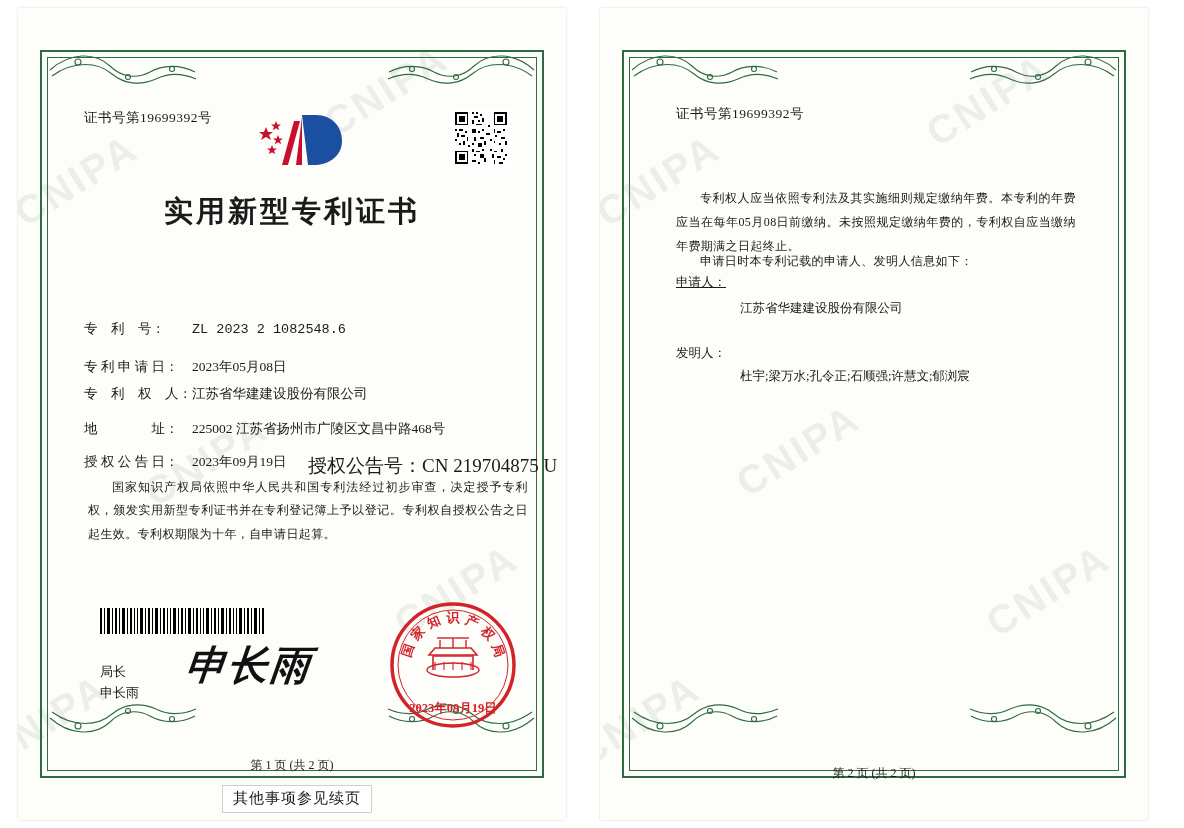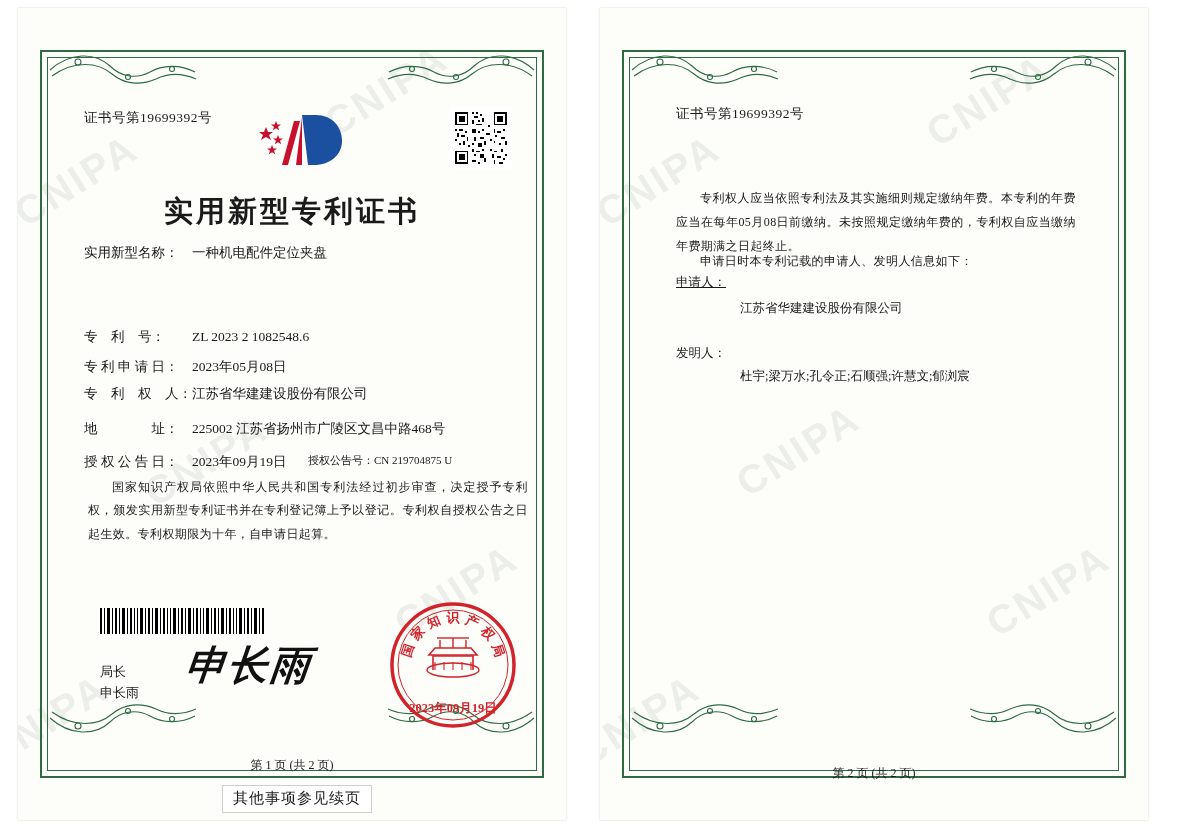--- a/index.html
+++ b/index.html
@@ -106,29 +106,29 @@
     font-size: 13.5px;
     white-space: nowrap;
   }
   .field .lbl {
     display: inline-block;
     width: 108px;
   }
   .field .val { }
   .f1 { top: 236px; }
   .f2 { top: 272px; }
-  .f3 { top: 320px; }
+  .f3 { top: 312px; font-family: Liberation Mono, monospace; }
   .f4 { top: 350px; }
   .f5 { top: 377px; }
   .f6 { top: 412px; }
   .f7 { top: 445px; }
   .f7b {
     position: absolute;
     left: 290px; top: 445px;
-    font-size: 11px;
+    font-size: 19px;
     white-space: nowrap;
     font-family: Liberation Serif, serif;
   }
   .f7b .lbl { display: inline-block; }
 
   .para {
     position: absolute;
     left: 70px;
     width: 440px;
     font-size: 12px;
@@ -364,23 +364,20 @@
         <rect x="21" y="26" width="1" height="2"></rect>
           <rect x="24" y="27" width="2" height="1"></rect>
           <rect x="26" y="25" width="1" height="1"></rect>
         <rect x="18" y="8" width="1" height="1"></rect>
           <rect x="8" y="18" width="1" height="1"></rect>
       </g>
     </svg>
 
     <div class="title">实用新型专利证书</div>
 
-    <div class="field f1">
-      <span class="lbl">实用新型名称：</span><span class="val">一种机电配件定位夹盘</span>
-    </div>
     <div class="field f3">
       <span class="lbl">专　利　号：</span><span class="val">ZL 2023 2 1082548.6</span>
     </div>
     <div class="field f4">
       <span class="lbl">专 利 申 请 日：</span><span class="val">2023年05月08日</span>
     </div>
     <div class="field f5">
       <span class="lbl">专　利　权　人：</span><span class="val">江苏省华建建设股份有限公司</span>
     </div>
     <div class="field f6">

